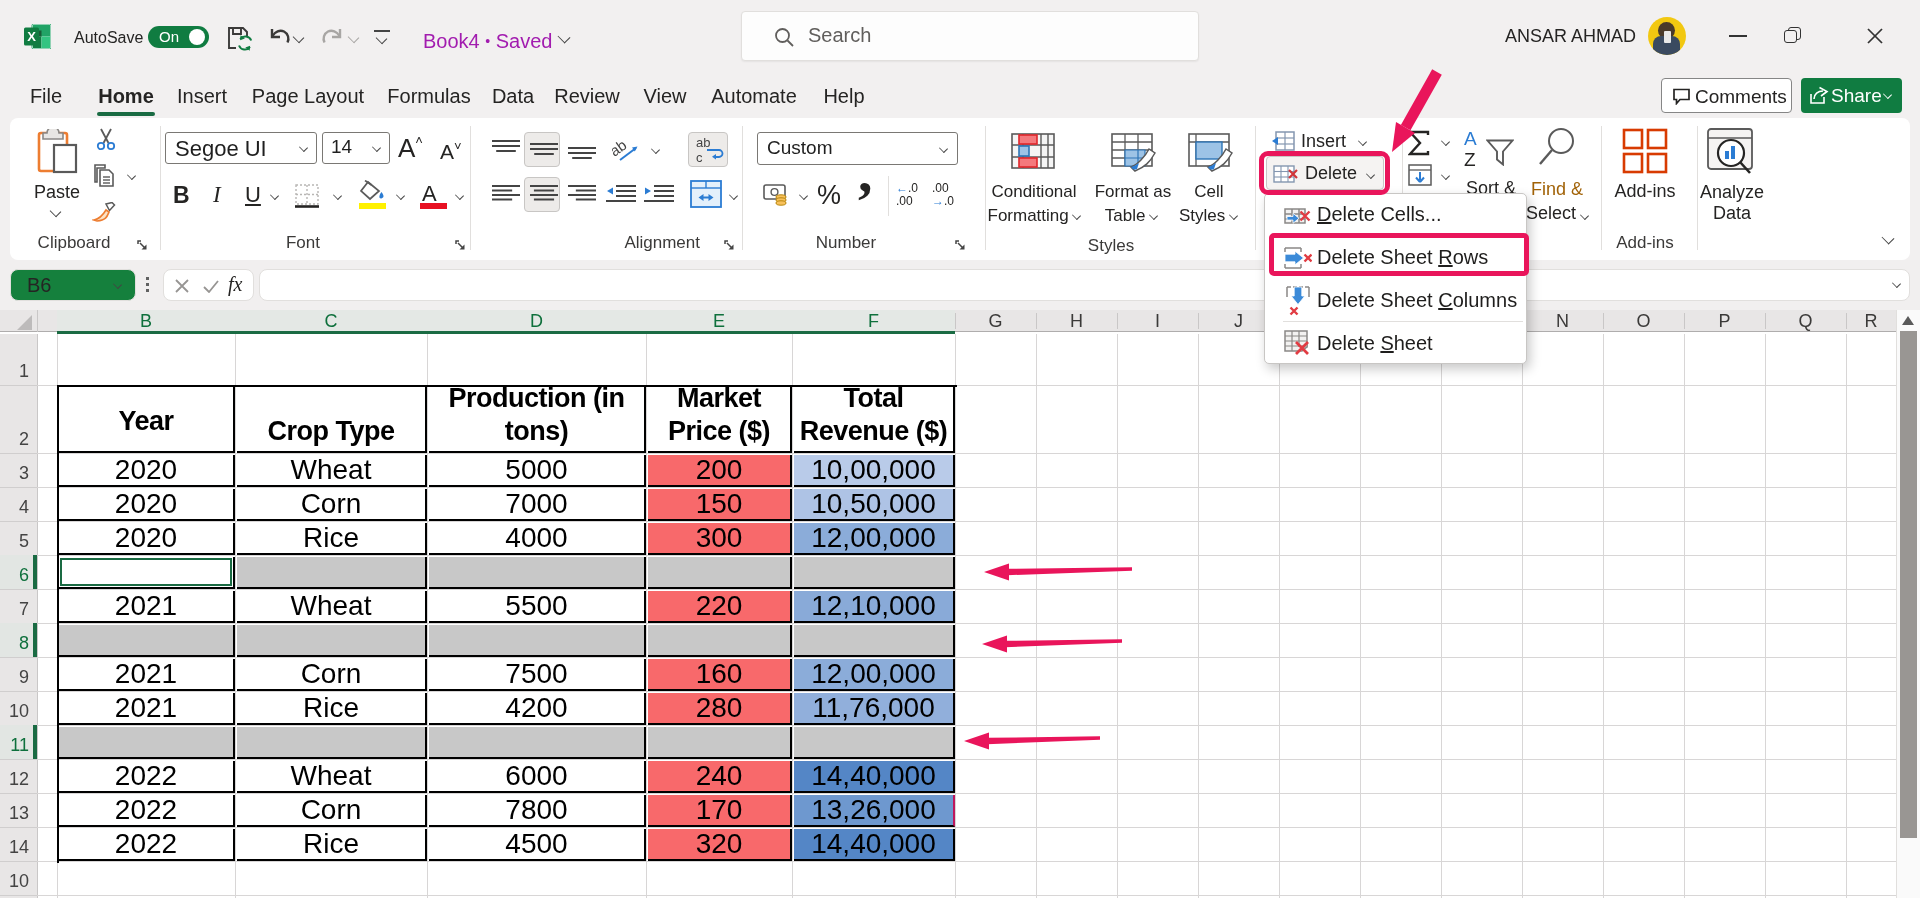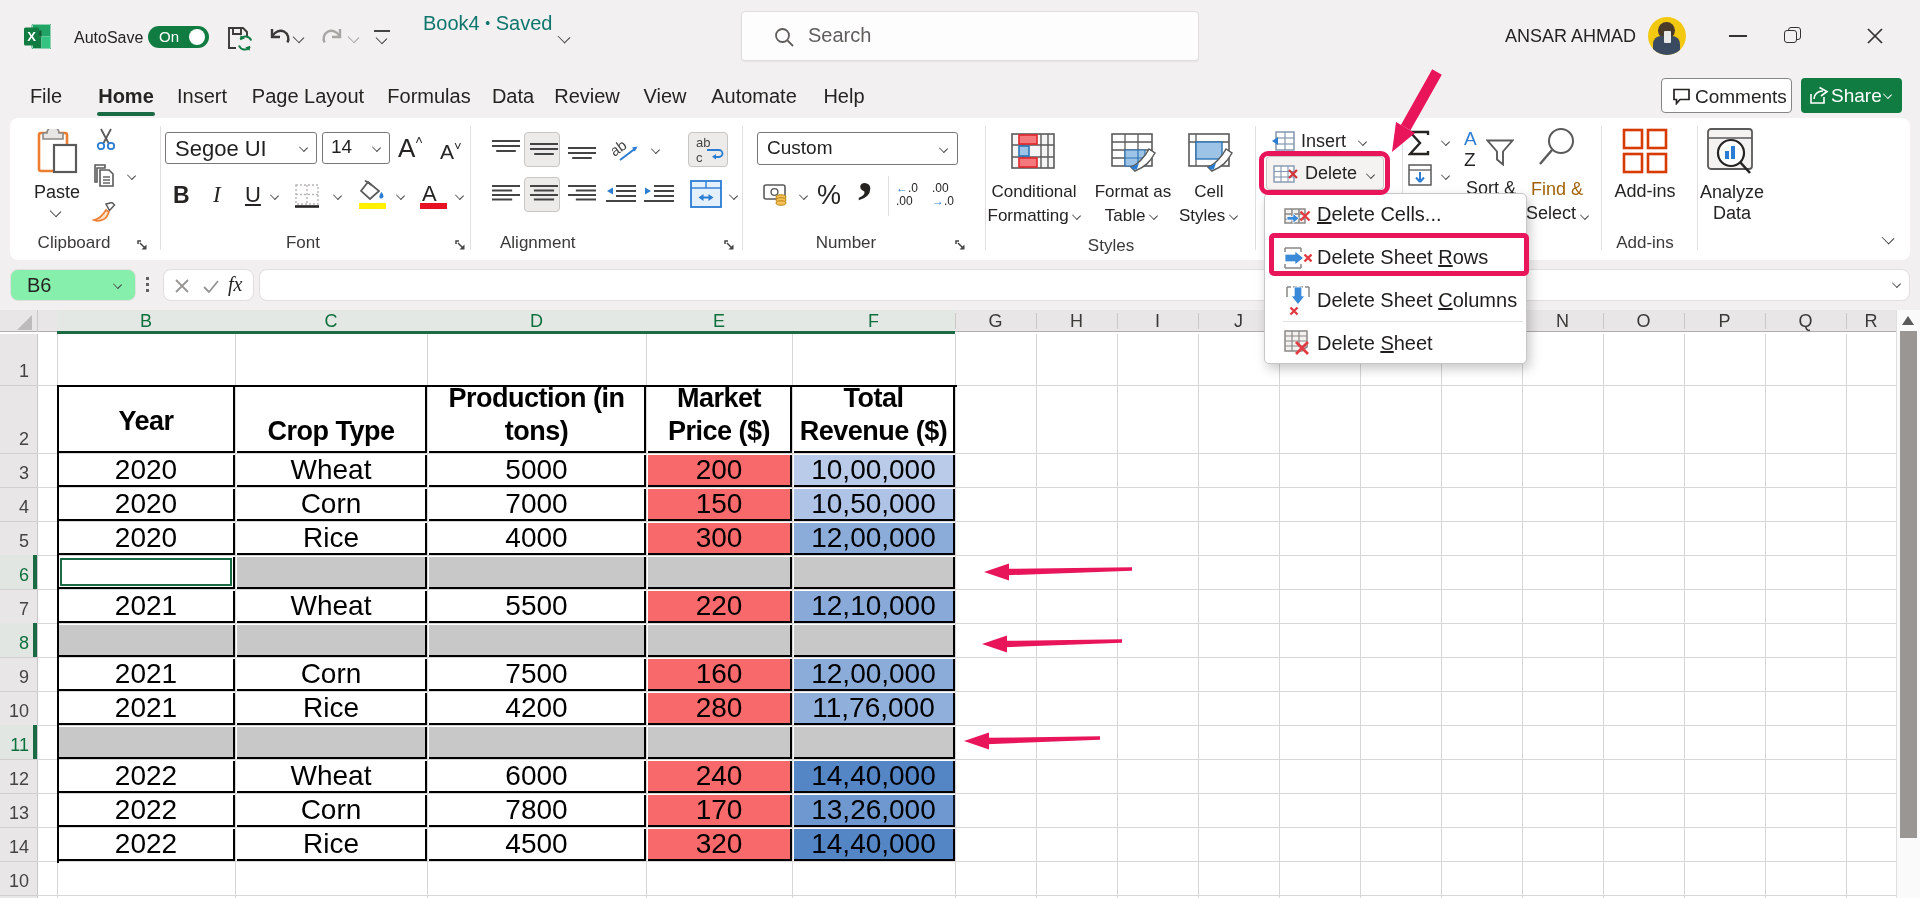--- a/index.html
+++ b/index.html
@@ -49,21 +49,21 @@
 <div class="a" style="left:320px;top:26px">
 <svg width="24" height="22" viewBox="0 0 24 22">
 <path d="M20 3 v8 h-8" fill="none" stroke="#A8A6A4" stroke-width="2.4"></path>
 <path d="M19.5 10 C17 5.5 12 3.5 8 5.5 c-4 2 -5.5 7 -3.5 11" fill="none" stroke="#A8A6A4" stroke-width="2.4"></path>
 </svg>
   </div>
 <span class="chev a" style="left:349px;top:33px;border-color:#A8A6A4"></span>
 
 <div class="a" style="left:374px;top:30px;width:16px;height:2px;background:#444"></div>
 <span class="chev a" style="left:377px;top:34px"></span>
-<div class="a" style="left:423px;top:11px;height:24px;line-height:24px;font-size:20px;color:#0f766e">Book4 <span style="font-size:14px;vertical-align:2px">•</span> Saved</div>
+<div class="a" style="left:423px;top:25px;height:24px;line-height:32px;font-size:20px;color:#a21caf">Book4 <span style="font-size:14px;vertical-align:2px">•</span> Saved</div>
 <span class="chev a" style="left:559px;top:32px;width:10px;height:10px"></span>
 
 <div class="a" style="left:741px;top:11px;width:458px;height:50px;background:#FDFDFD;border:1px solid #E1DFDD;border-radius:4px;box-shadow:0 1px 2px rgba(0,0,0,.06)">
  <svg class="a" width="20" height="20" viewBox="0 0 20 20" style="left:32px;top:15px">
   <circle cx="8.5" cy="8.5" r="6.5" fill="none" stroke="#605E5C" stroke-width="1.8"></circle>
   <line x1="13.5" y1="13.5" x2="19" y2="19" stroke="#605E5C" stroke-width="1.8"></line>
  </svg>
  <div class="a" style="left:66px;top:12px;font-size:20px;color:#605E5C">Search</div>
 </div>
 <div class="a" style="left:1436px;top:26px;width:200px;text-align:right;font-size:18px;color:#252423;white-space:nowrap">ANSAR AHMAD</div>
@@ -285,21 +285,21 @@
 <div class="a" style="left:690px;top:180px">
 <svg width="32" height="28" viewBox="0 0 32 28">
 <rect x="1" y="1" width="30" height="26" fill="#E4F0FB" stroke="#2B7CD3" stroke-width="1.8"></rect>
 <line x1="1" y1="8" x2="31" y2="8" stroke="#2B7CD3" stroke-width="1.4"></line>
 <line x1="16" y1="1" x2="16" y2="8" stroke="#2B7CD3" stroke-width="1.4"></line>
 <path d="M8.5 17.5 l5-3.5 v7z M23.5 17.5 l-5 -3.5 v7z" fill="#2B7CD3"></path>
 <line x1="12" y1="17.5" x2="20" y2="17.5" stroke="#2B7CD3" stroke-width="2"></line>
 </svg>
   </div>
 <span class="chev a sm" style="left:730px;top:192px"></span>
-<div class="a" style="left:500px;top:233px;width:200px;text-align:left;font-size:17px;color:#3B3A39">Alignment</div>
+<div class="a" style="left:500px;top:233px;width:200px;text-align:right;font-size:17px;color:#3B3A39">Alignment</div>
 <svg class="a" width="12" height="12" viewBox="0 0 12 12" style="left:724px;top:240px">
 <path d="M1 4 V1 h3" fill="none" stroke="#444" stroke-width="1.5"></path>
 <path d="M3 3 l5 5" fill="none" stroke="#444" stroke-width="1.5"></path>
 <path d="M9.5 4.5 V9.5 H4.5 z" fill="#444"></path>
 </svg>
 
 <div class="a" style="left:757px;top:132px;width:201px;height:33px;background:#fff;border:1px solid #7A7874;border-radius:3px">
  <div class="a" style="left:9px;top:4px;font-size:19px;color:#1F1F1F">Custom</div>
  <span class="chev a sm" style="left:182px;top:12px"></span>
 </div>
@@ -451,21 +451,21 @@
 <rect x="19" y="24" width="4" height="8" fill="#2B7CD3"></rect>
 <rect x="25" y="19" width="4" height="13" fill="#2B7CD3"></rect>
 <line x1="34" y1="35" x2="44" y2="46" stroke="#252423" stroke-width="2.6"></line>
 </svg>
   </div>
 <div class="a" style="left:1632px;top:182px;width:200px;text-align:center;font-size:18px;color:#252423">Analyze</div>
 <div class="a" style="left:1632px;top:203px;width:200px;text-align:center;font-size:18px;color:#252423">Data</div>
 <span class="chev a" style="left:1883px;top:233px;width:10px;height:10px"></span>
 
 <div class="a" style="left:0px;top:260px;width:1920px;height:50px;background:#F1EFEF"></div>
-<div class="a" style="left:10px;top:269px;width:126px;height:32px;background:#86efac;border:1px solid #E1DFDD;border-radius:8px">
+<div class="a" style="left:10px;top:269px;width:126px;height:32px;background:#15803d;border:1px solid #E1DFDD;border-radius:8px">
  <div class="a" style="left:16px;top:4px;font-size:20px;color:#252423">B6</div>
  <span class="chev a sm" style="left:103px;top:11px"></span>
 </div>
 <div class="a" style="left:146px;top:277px;width:3px;height:3px;background:#616161"></div>
 <div class="a" style="left:146px;top:283px;width:3px;height:3px;background:#616161"></div>
 <div class="a" style="left:146px;top:289px;width:3px;height:3px;background:#616161"></div>
 <div class="a" style="left:163px;top:269px;width:91px;height:32px;background:#fff;border:1px solid #E1DFDD;border-radius:8px">
  <svg class="a" width="14" height="14" viewBox="0 0 14 14" style="left:11px;top:9px">
   <path d="M1 1 l12 12 M13 1 L1 13" stroke="#979593" stroke-width="1.8"></path>
  </svg>
@@ -638,21 +638,21 @@
 <div class="a ctr" style="left:794px;top:727px;width:161px;height:32px;border-right:2px solid #000;border-bottom:2px solid #000;background:#C8C8C8;font-size:28px;color:#000"></div>
 <div class="a ctr" style="left:59px;top:761px;width:176px;height:32px;border-right:2px solid #000;border-bottom:2px solid #000;background:#fff;font-size:28px;color:#000">2022</div>
 <div class="a ctr" style="left:237px;top:761px;width:190px;height:32px;border-right:2px solid #000;border-bottom:2px solid #000;background:#fff;font-size:28px;color:#000">Wheat</div>
 <div class="a ctr" style="left:429px;top:761px;width:217px;height:32px;border-right:2px solid #000;border-bottom:2px solid #000;background:#fff;font-size:28px;color:#000">6000</div>
 <div class="a ctr" style="left:648px;top:761px;width:144px;height:32px;border-right:2px solid #000;border-bottom:2px solid #000;background:#F8696B;font-size:28px;color:#000">240</div>
 <div class="a ctr" style="left:794px;top:761px;width:161px;height:32px;border-right:2px solid #000;border-bottom:2px solid #000;background:rgb(84,134,198);font-size:28px;color:#000">14,40,000</div>
 <div class="a ctr" style="left:59px;top:795px;width:176px;height:32px;border-right:2px solid #000;border-bottom:2px solid #000;background:#fff;font-size:28px;color:#000">2022</div>
 <div class="a ctr" style="left:237px;top:795px;width:190px;height:32px;border-right:2px solid #000;border-bottom:2px solid #000;background:#fff;font-size:28px;color:#000">Corn</div>
 <div class="a ctr" style="left:429px;top:795px;width:217px;height:32px;border-right:2px solid #000;border-bottom:2px solid #000;background:#fff;font-size:28px;color:#000">7800</div>
 <div class="a ctr" style="left:648px;top:795px;width:144px;height:32px;border-right:2px solid #000;border-bottom:2px solid #000;background:#F8696B;font-size:28px;color:#000">170</div>
-<div class="a ctr" style="left:794px;top:795px;width:161px;height:32px;border-right:2px solid #0f172a;border-bottom:2px solid #000;background:rgb(110,152,207);font-size:28px;color:#000">13,26,000</div>
+<div class="a ctr" style="left:794px;top:795px;width:161px;height:32px;border-right:2px solid #be185d;border-bottom:2px solid #000;background:rgb(110,152,207);font-size:28px;color:#000">13,26,000</div>
 <div class="a ctr" style="left:59px;top:829px;width:176px;height:32px;border-right:2px solid #000;border-bottom:2px solid #000;background:#fff;font-size:28px;color:#000">2022</div>
 <div class="a ctr" style="left:237px;top:829px;width:190px;height:32px;border-right:2px solid #000;border-bottom:2px solid #000;background:#fff;font-size:28px;color:#000">Rice</div>
 <div class="a ctr" style="left:429px;top:829px;width:217px;height:32px;border-right:2px solid #000;border-bottom:2px solid #000;background:#fff;font-size:28px;color:#000">4500</div>
 <div class="a ctr" style="left:648px;top:829px;width:144px;height:32px;border-right:2px solid #000;border-bottom:2px solid #000;background:#F8696B;font-size:28px;color:#000">320</div>
 <div class="a ctr" style="left:794px;top:829px;width:161px;height:32px;border-right:2px solid #000;border-bottom:2px solid #000;background:rgb(84,134,198);font-size:28px;color:#000">14,40,000</div>
 <div class="a" style="left:60px;top:558px;width:172px;height:28px;border:2px solid #1A6B43"></div>
 <svg class="a" width="1920" height="898" viewBox="0 0 1920 898" style="left:0;top:0;pointer-events:none">
 <polygon points="984,572 1009,563.4 1009,580.6" fill="#E9155B"></polygon>
 <polygon points="1007,568.8 1132,567.3 1132,570.7 1007,575.2" fill="#E9155B"></polygon>
 </svg>

